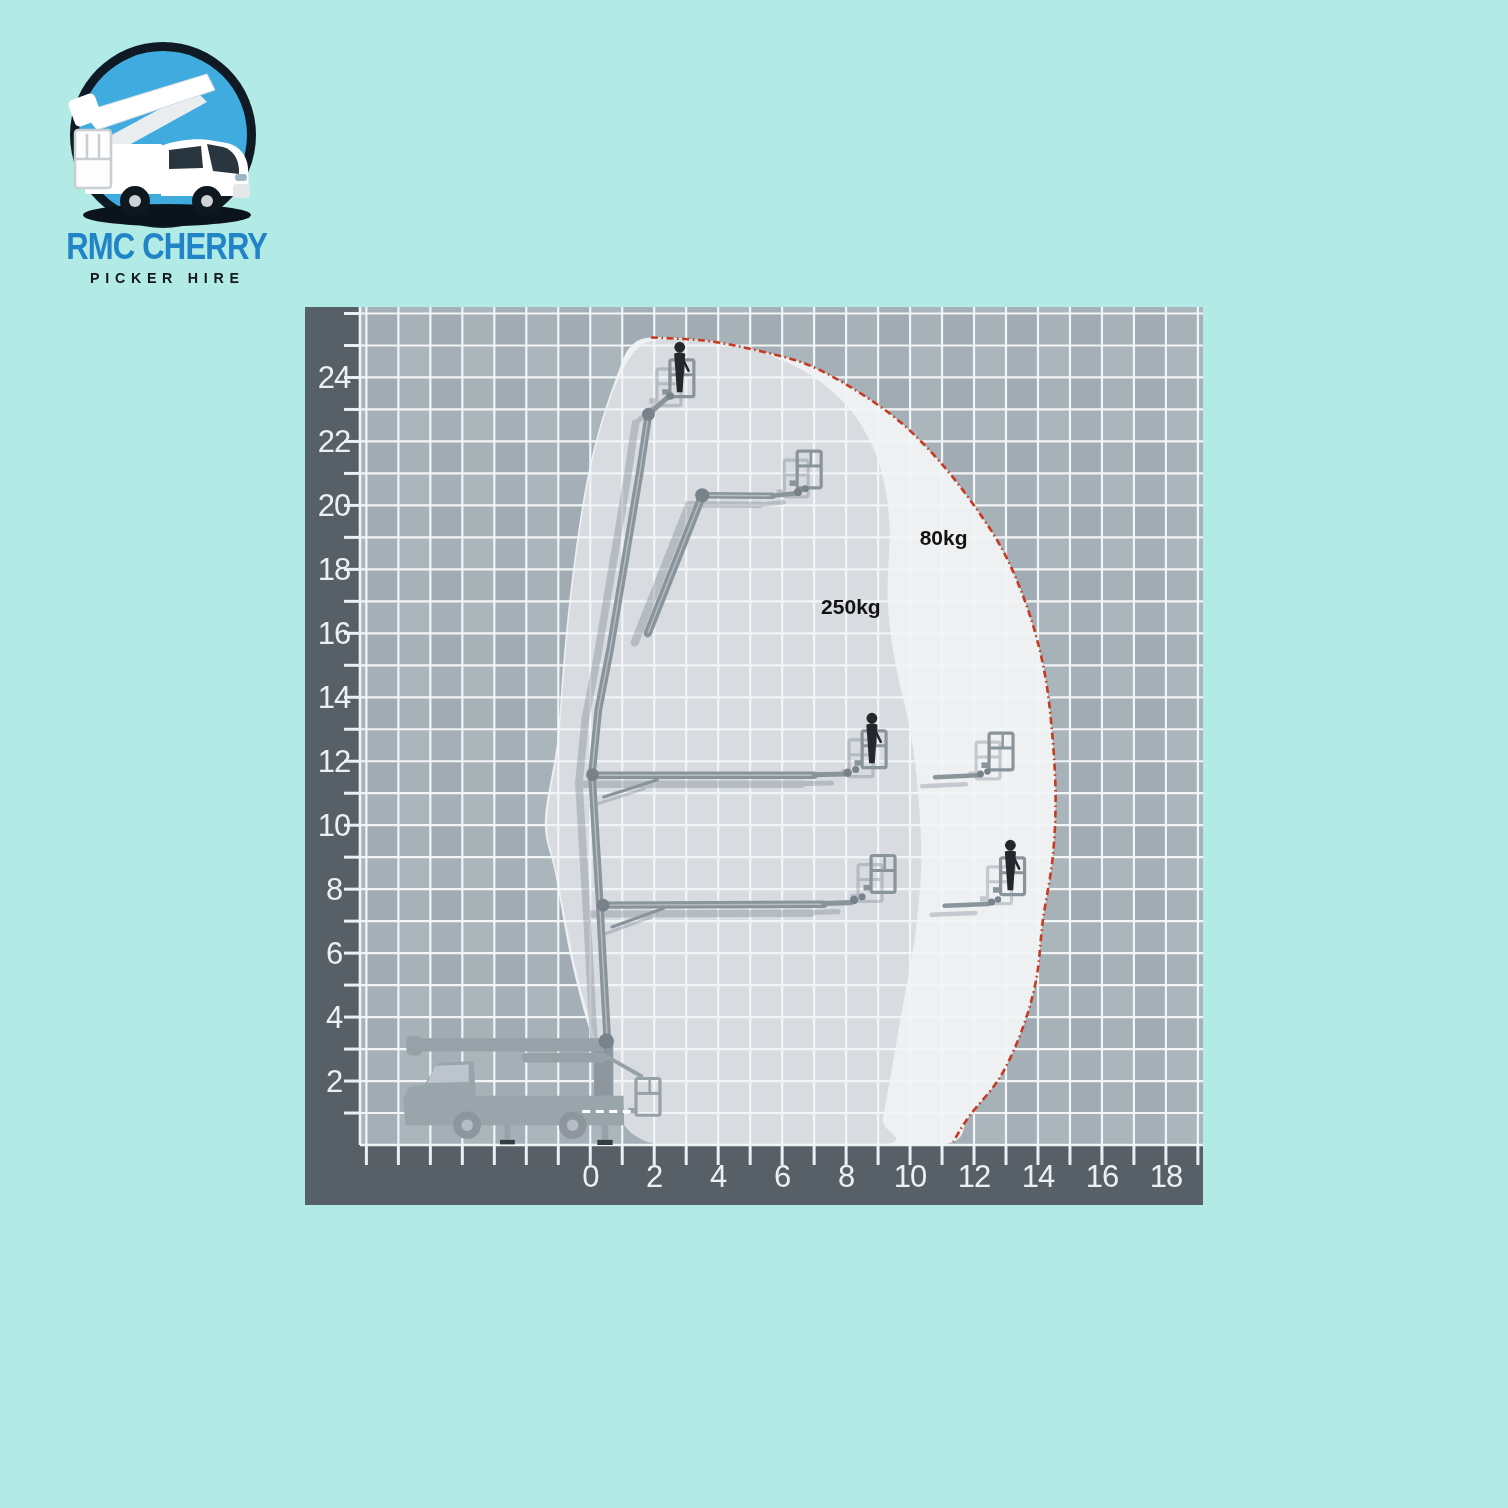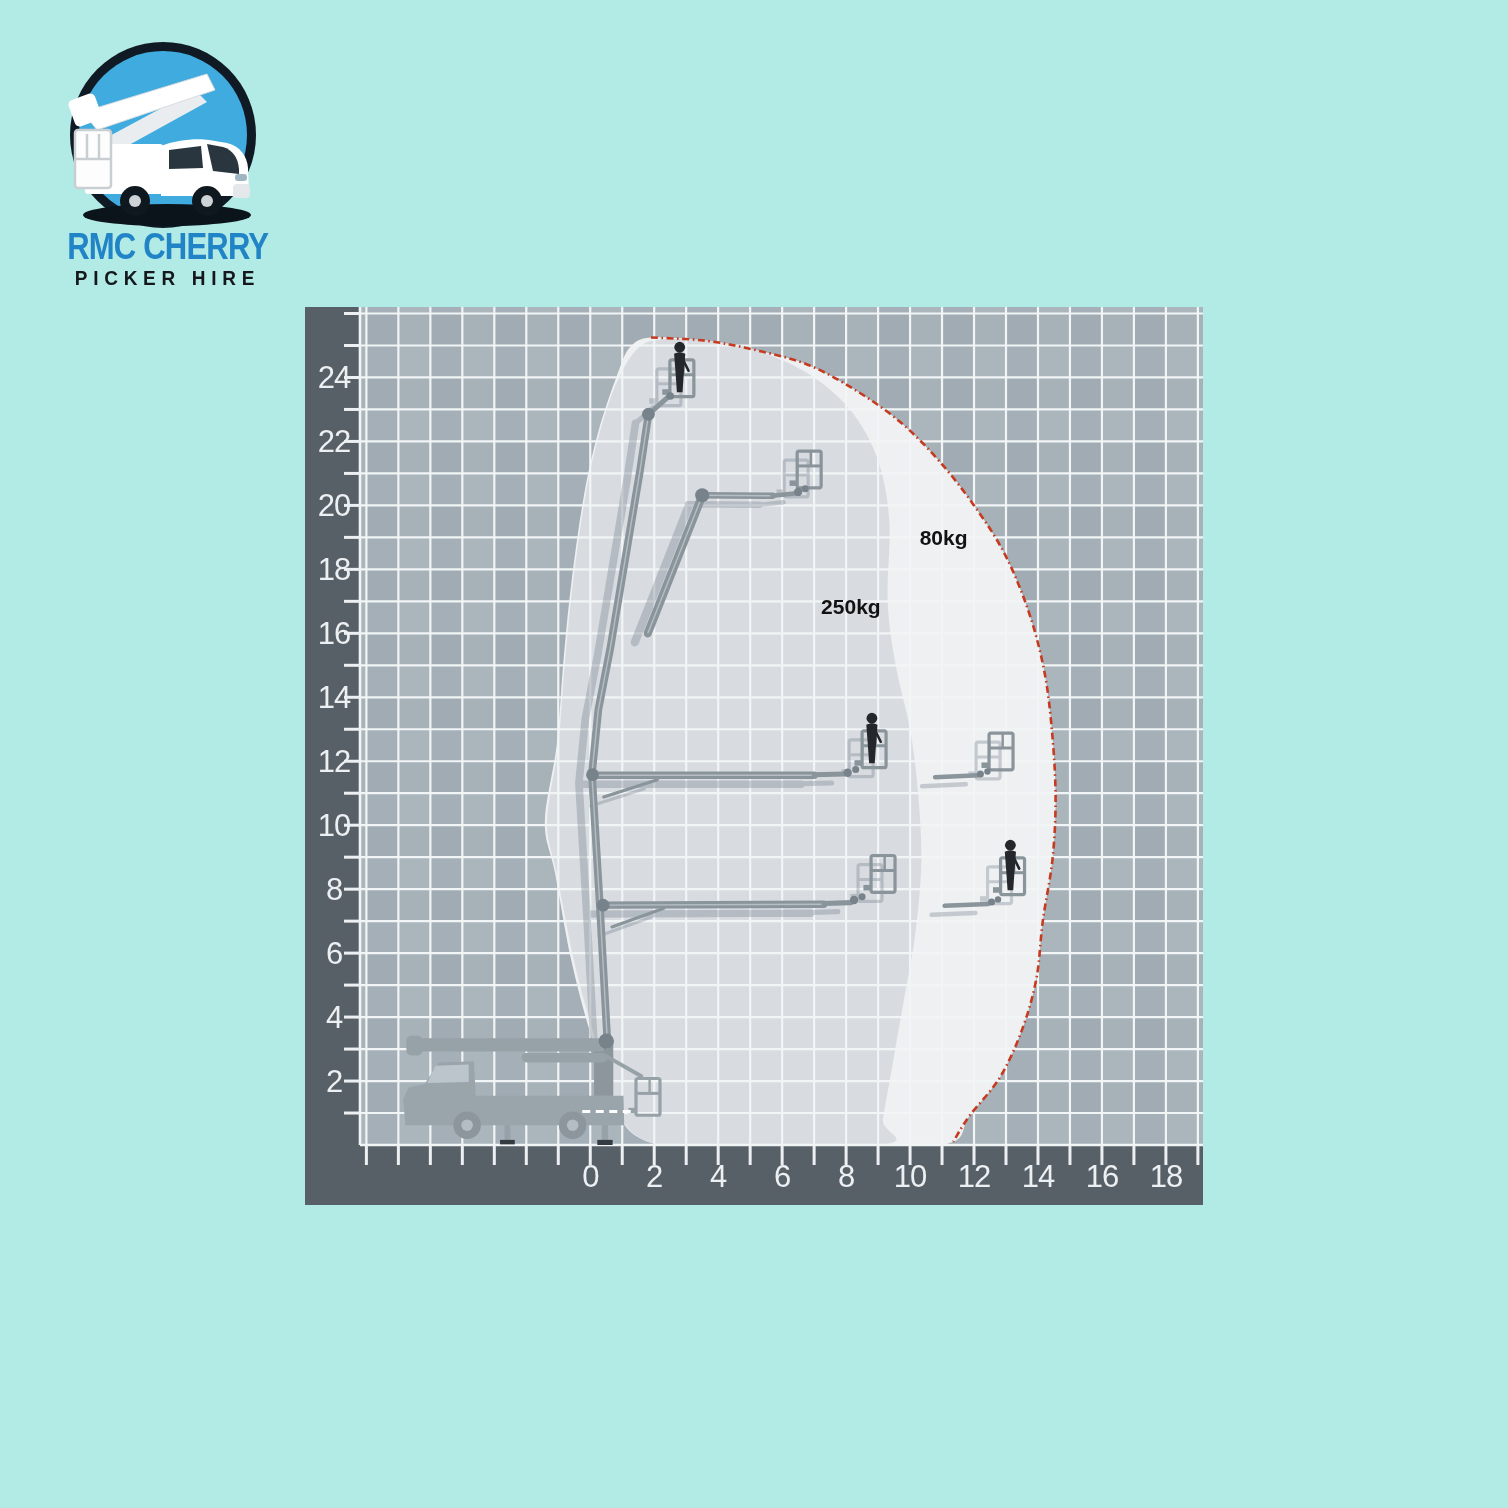--- a/index.html
+++ b/index.html
@@ -1,22 +1,22 @@
 <!DOCTYPE html>
 <html><head>
 <meta charset="utf-8">
 <style>
   html,body{margin:0;padding:0;}
   body{font-family:"Liberation Sans","DejaVu Sans",sans-serif;}
   .page{position:relative;width:1508px;height:1508px;overflow:hidden;}
   .logo{position:absolute;left:47px;top:40px;width:240px;height:245px;}
   .logo svg{display:block;margin:0 auto;}
-  .brand1{margin-top:-12px;text-align:right;font-weight:700;font-size:37px;line-height:38px;white-space:nowrap;}
+  .brand1{margin-top:-12px;text-align:left;font-weight:700;font-size:37px;line-height:38px;white-space:nowrap;}
   .brand1 span{display:inline-block;transform:scaleX(.84);letter-spacing:-1px;}
-  .brand2{text-align:center;font-weight:700;font-size:20px;line-height:24px;white-space:nowrap;}
+  .brand2{text-align:center;font-weight:700;font-size:15px;line-height:24px;white-space:nowrap;}
   .brand2 span{display:inline-block;transform:scaleX(.95);letter-spacing:6px;}
   .chart-wrap{position:absolute;left:305px;top:307px;width:898px;height:898px;}
   .chart-wrap svg{display:block;}
   text{font-family:"Liberation Sans","DejaVu Sans",sans-serif;}
 </style>
 </head>
 <body>
 
 <div class="page" style="background: rgb(178, 235, 229);">
 

